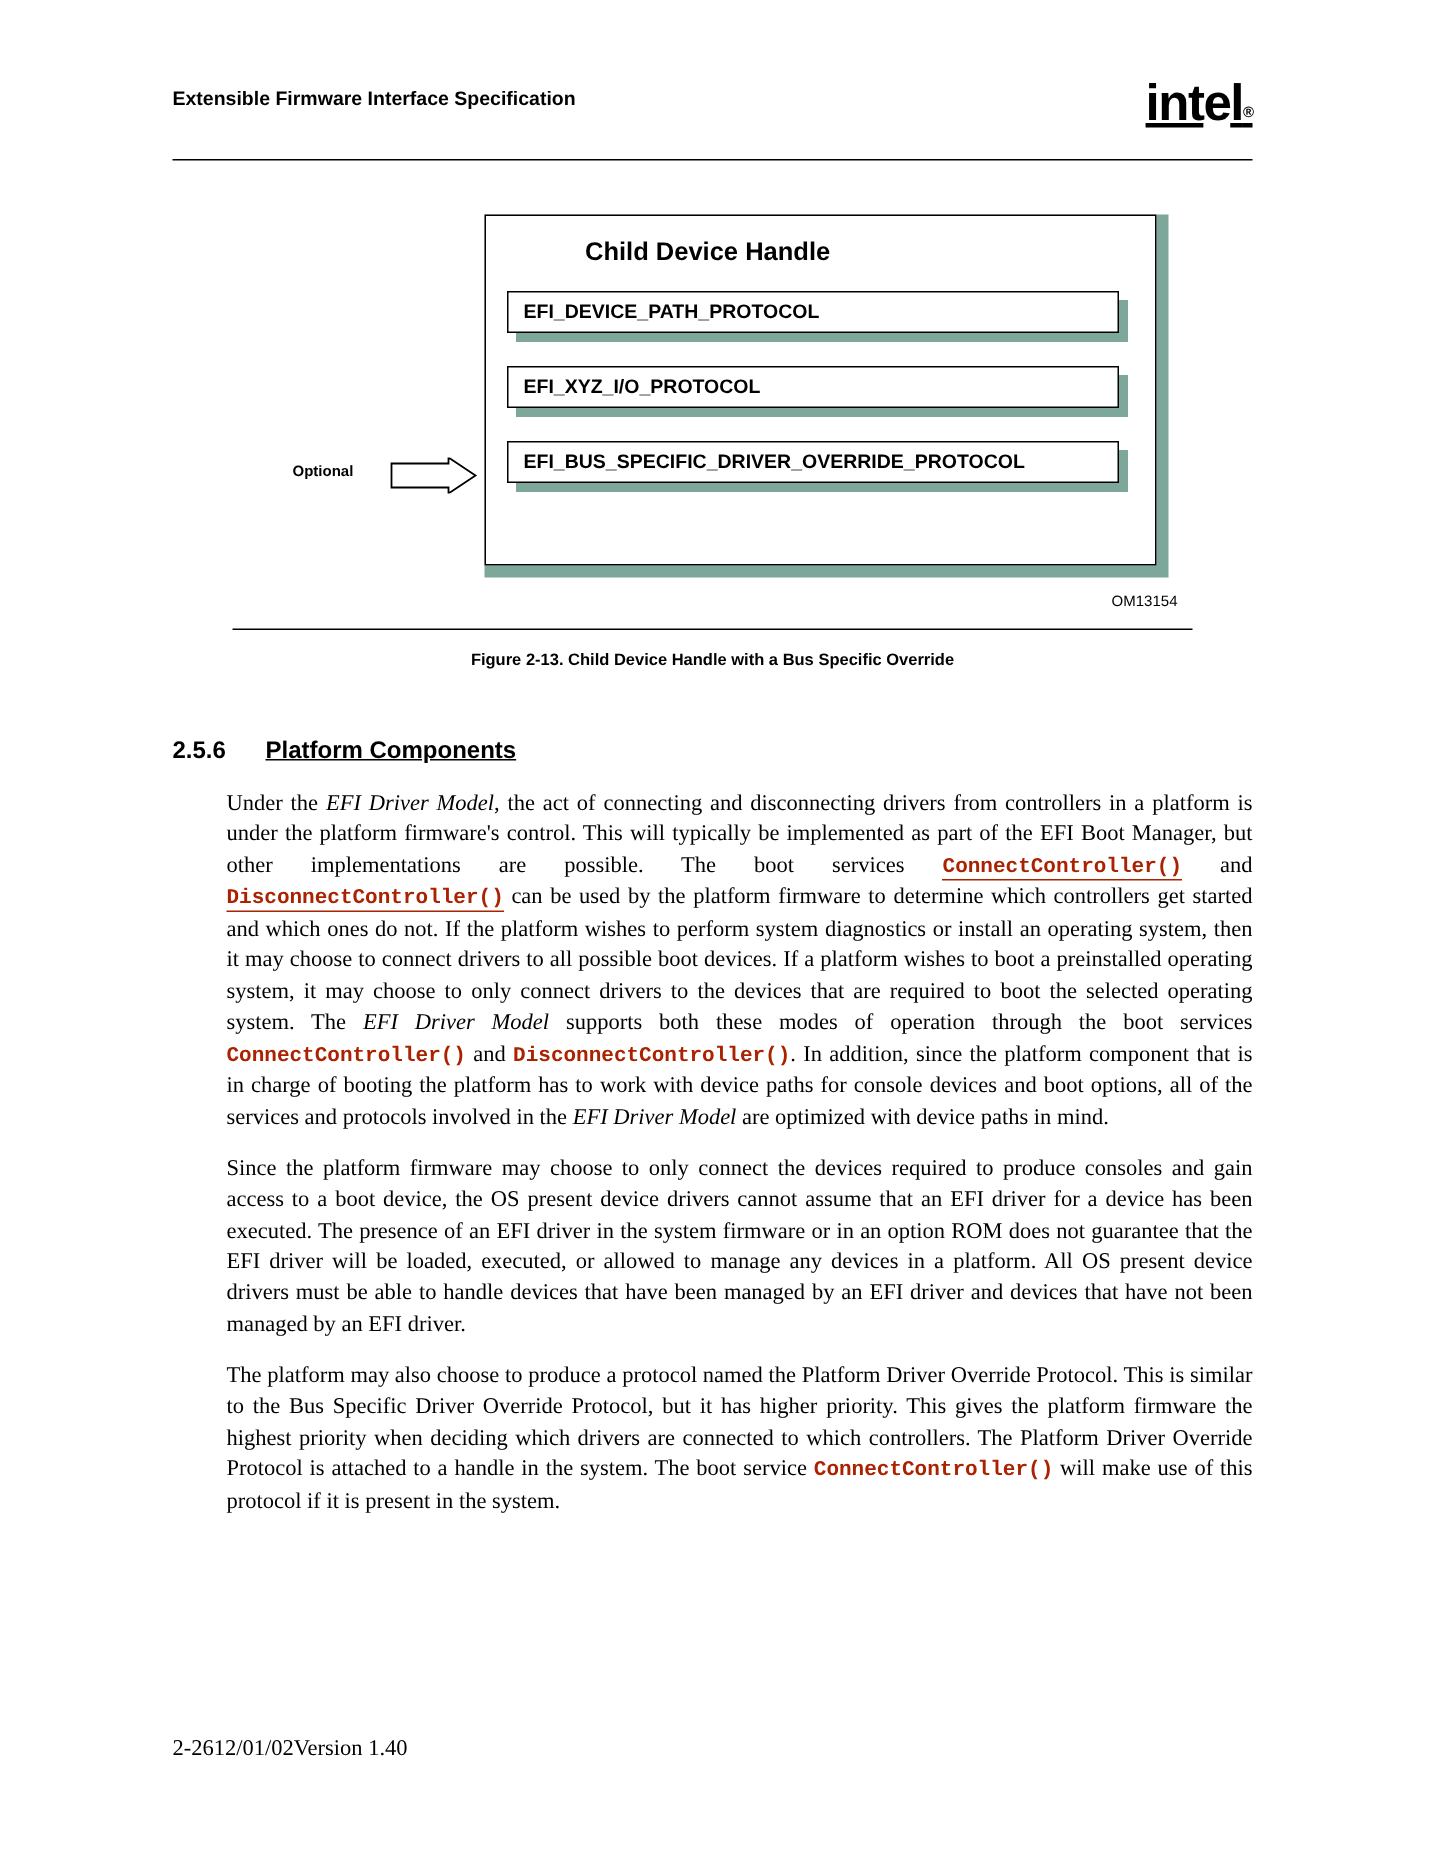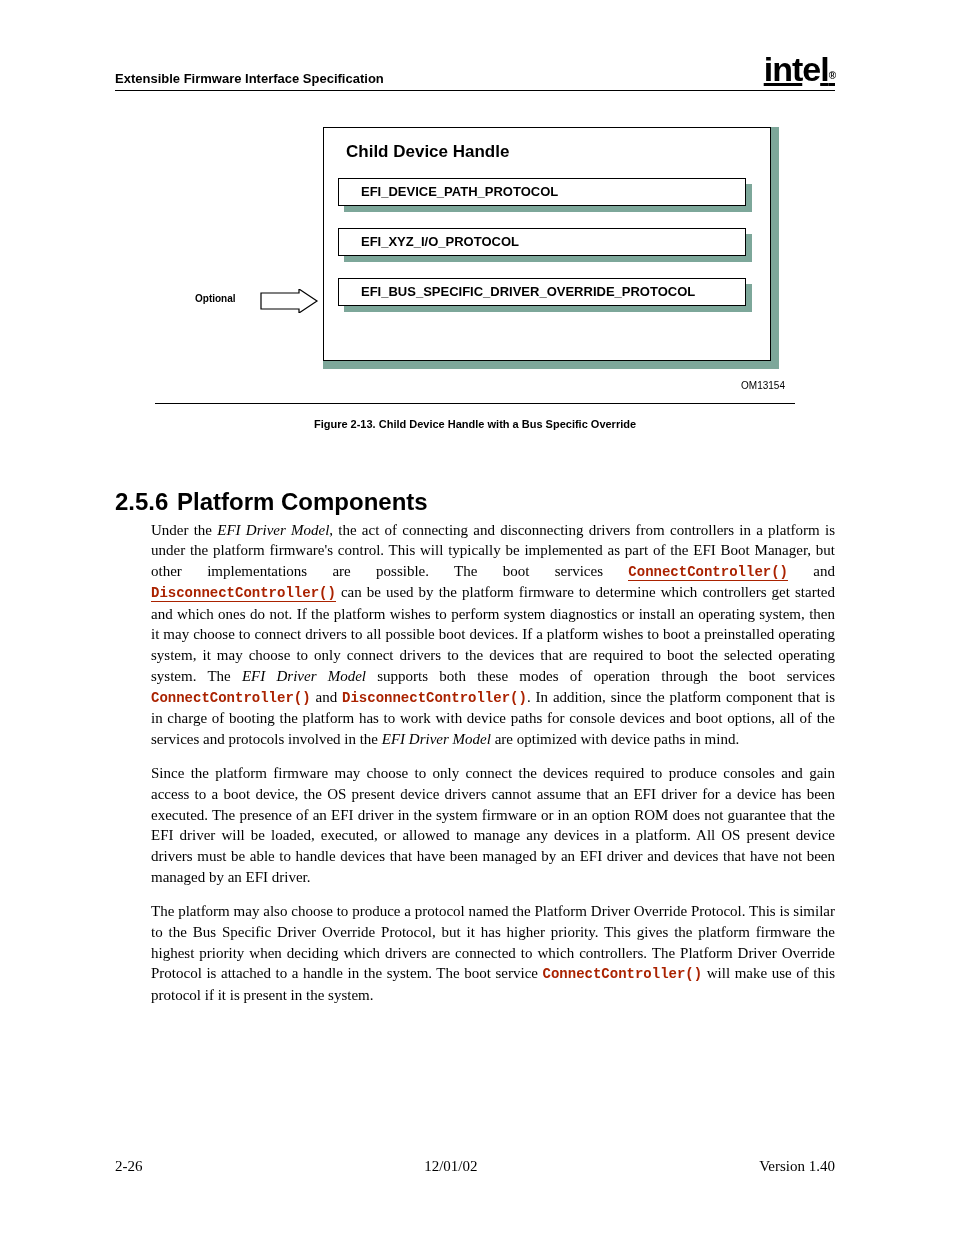--- a/index.html
+++ b/index.html
@@ -13,23 +13,22 @@
   }
   .page {
     position: absolute;
     left: 115px;
     top: 58px;
     width: 720px;
   }
   .header-row {
     display: flex;
     justify-content: space-between;
-    align-items: flex-end;
     border-bottom: 1px solid #000;
-    padding-bottom: 4px;
+    padding-bottom: 20px;
   }
   .header-title {
     font-family: Arial, Helvetica, sans-serif;
     font-weight: bold;
     font-size: 13px;
   }
   .logo {
     font-family: Arial, Helvetica, sans-serif;
     font-size: 34px;
     font-weight: bold;
@@ -82,20 +81,21 @@
     height: 234px;
     background: #fff;
     border: 1px solid #000;
     padding: 0 14px 14px 14px;
   }
   .panel-title {
     font-family: Arial, Helvetica, sans-serif;
     font-weight: bold;
     font-size: 17px;
     padding: 14px 8px 10px 8px;
+    margin-left: 44px;
   }
   .proto-wrap {
     position: relative;
     margin: 6px 0 18px 0;
     height: 32px;
   }
   .proto-shadow {
     position: absolute;
     left: 6px; top: 6px;
     width: 408px; height: 28px;
@@ -105,66 +105,66 @@
     position: absolute;
     left: 0; top: 0;
     width: 408px; height: 28px;
     background: #fff;
     border: 1px solid #000;
     font-family: Arial, Helvetica, sans-serif;
     font-weight: bold;
     font-size: 13px;
     display: flex;
     align-items: center;
-    padding-left: 22px;
+    padding-left: 10px;
   }
   .om-label {
     position: absolute;
     right: 10px;
     bottom: 12px;
     font-family: Arial, Helvetica, sans-serif;
     font-size: 10px;
   }
   .caption {
     text-align: center;
     font-family: Arial, Helvetica, sans-serif;
     font-weight: bold;
     font-size: 11px;
     margin-top: 14px;
   }
   .section-heading {
     font-family: Arial, Helvetica, sans-serif;
     font-weight: bold;
-    font-size: 24px;
-    margin-top: 58px;
+    font-size: 16px;
+    margin-top: 46px;
+    text-decoration: underline;
   }
   .section-num { display: inline-block; width: 62px; }
   .body-text {
     font-size: 15px;
     line-height: 1.38;
-    margin-top: 4px;
+    margin-top: 16px;
     margin-left: 36px;
     text-align: justify;
   }
   .body-text p { margin-bottom: 14px; }
   .italic { font-style: italic; }
   .code {
     font-family: "Courier New", Courier, monospace;
     font-weight: bold;
     color: #aa2200;
     font-size: 14px;
   }
   .code.linked { border-bottom: 1px solid #aa2200; }
   .footer {
     position: absolute;
     left: 115px;
     top: 1158px;
     width: 720px;
     display: flex;
-    justify-content: space-between;
     font-size: 15px;
   }
 </style>
 </head>
 <body>
 
 <div class="page">
   <div class="header-row">
     <span class="header-title">Extensible Firmware Interface Specification</span>
     <span class="logo">int<span class="ecut">e</span>l<sub style="font-size:10px;vertical-align:baseline;position:relative;top:-2px;">®</sub></span>

